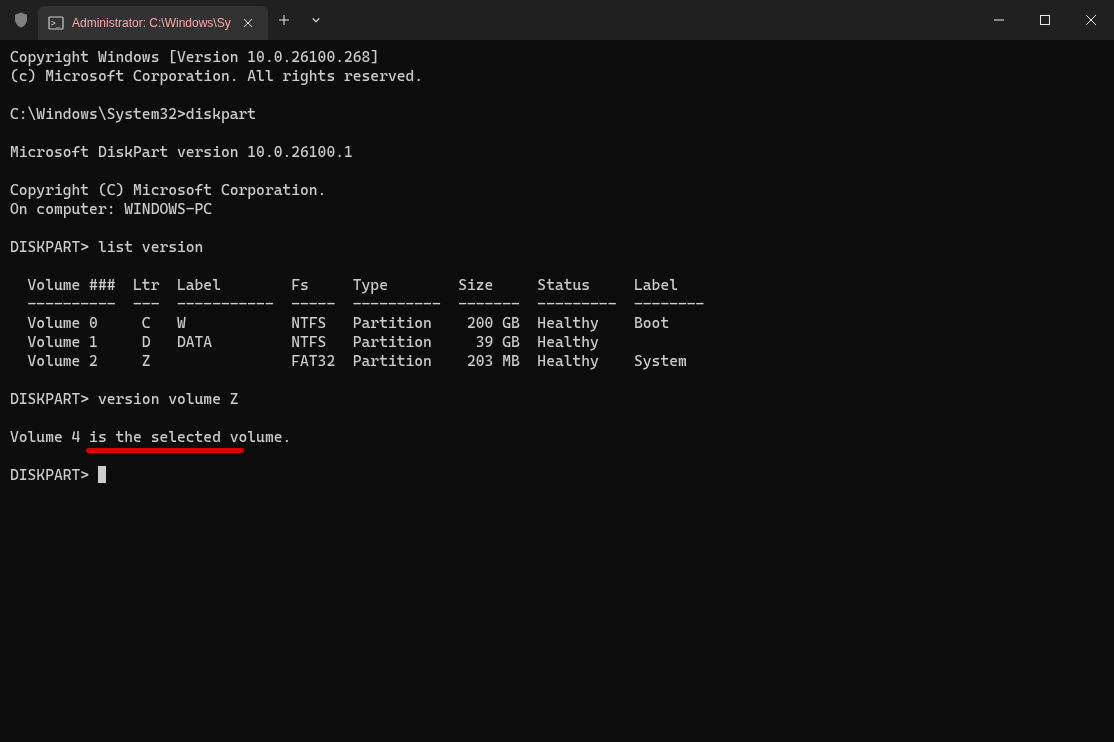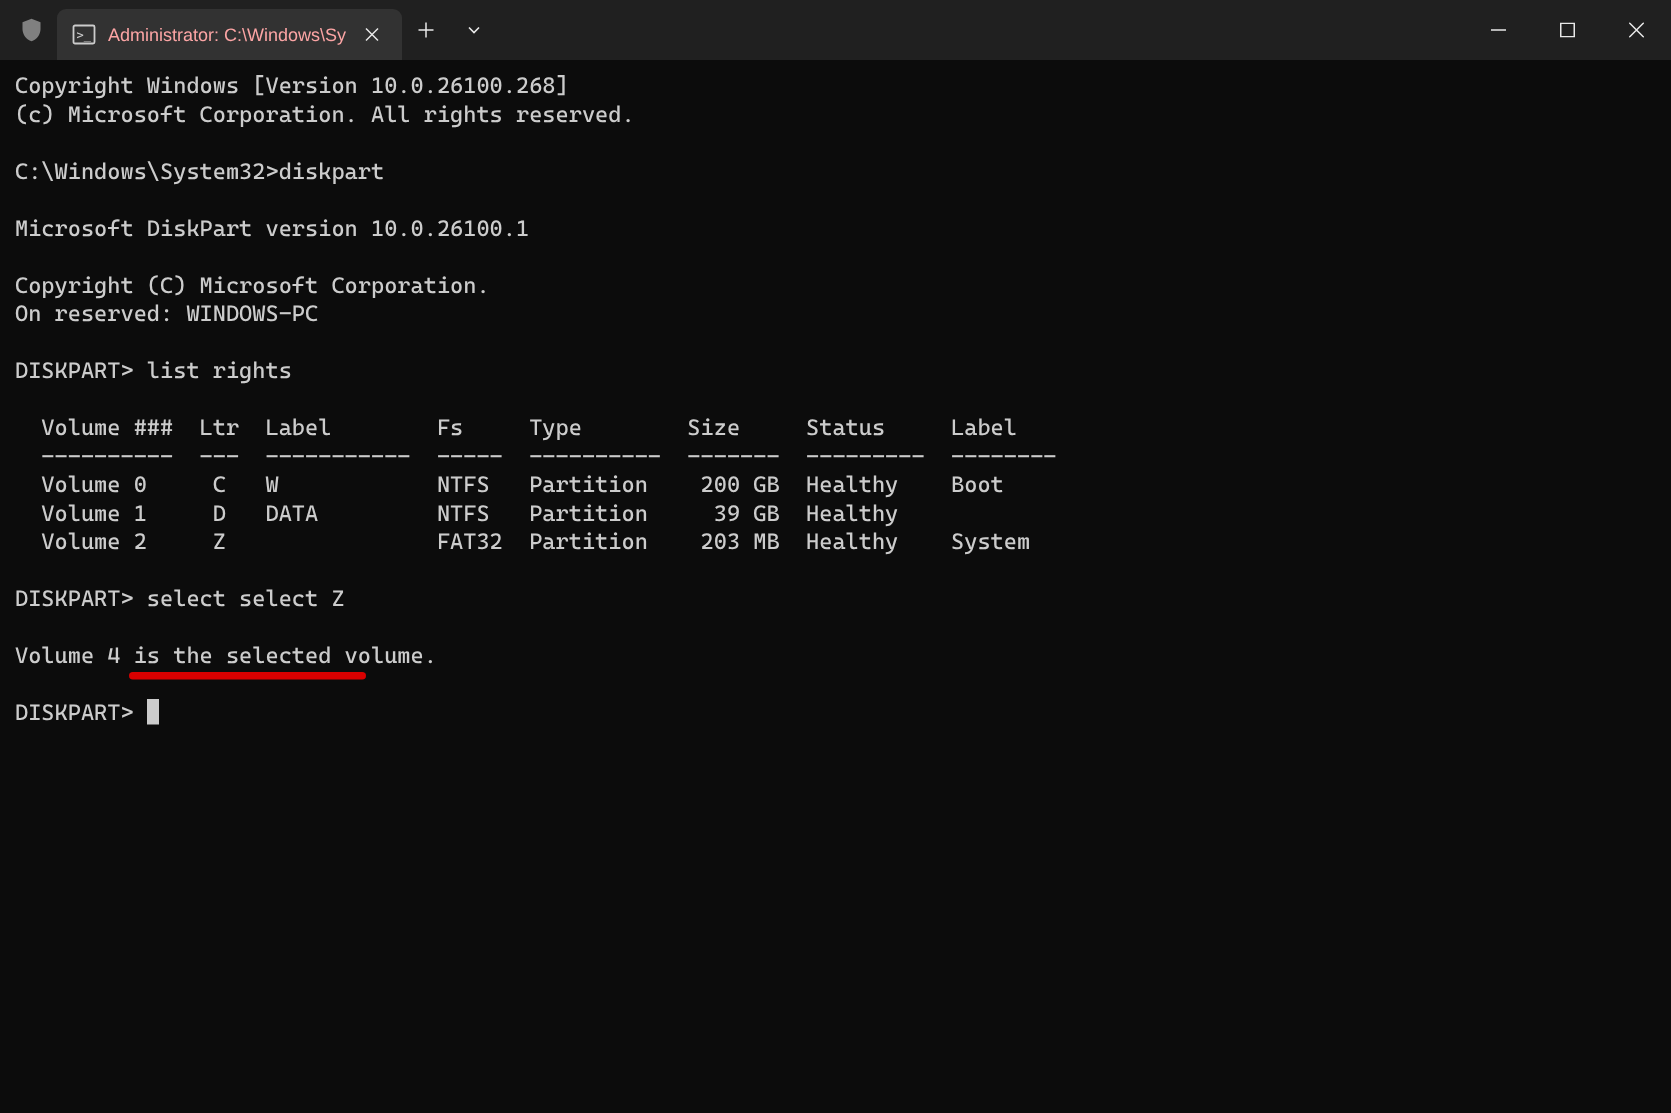--- a/index.html
+++ b/index.html
@@ -165,29 +165,29 @@
 </div>
 
 <div class="terminal"><span>Copyright Windows [Version 10.0.26100.268]</span>
 <span>(c) Microsoft Corporation. All rights reserved.</span>
 
 <span>C:\Windows\System32&gt;</span><span>diskpart</span>
 
 <span>Microsoft DiskPart version 10.0.26100.1</span>
 
 <span>Copyright (C) Microsoft Corporation.</span>
-<span>On reserved: WINDOWS-PC</span>
+<span>On computer: WINDOWS-PC</span>
 
-<span>DISKPART&gt; </span><span>list rights</span>
+<span>DISKPART&gt; </span><span>list version</span>
 
 <span>  Volume ###  Ltr  Label        Fs     Type        Size     Status     Label</span>
 <span>  ----------  ---  -----------  -----  ----------  -------  ---------  --------</span>
 <span>  Volume 0     C   W            NTFS   Partition    200 GB  Healthy    Boot</span>
 <span>  Volume 1     D   DATA         NTFS   Partition     39 GB  Healthy</span>
 <span>  Volume 2     Z                FAT32  Partition    203 MB  Healthy    System</span>
 
-<span>DISKPART&gt; </span><span>select select Z</span>
+<span>DISKPART&gt; </span><span>version volume Z</span>
 
 <span>Volume 4 is the selected volume.</span>
 
 <span>DISKPART&gt; </span><span class="cursor"></span>
 <div class="underline-anno" style="left:86px;top:408px;width:158px;"></div>
 </div>
 
 </body></html>

